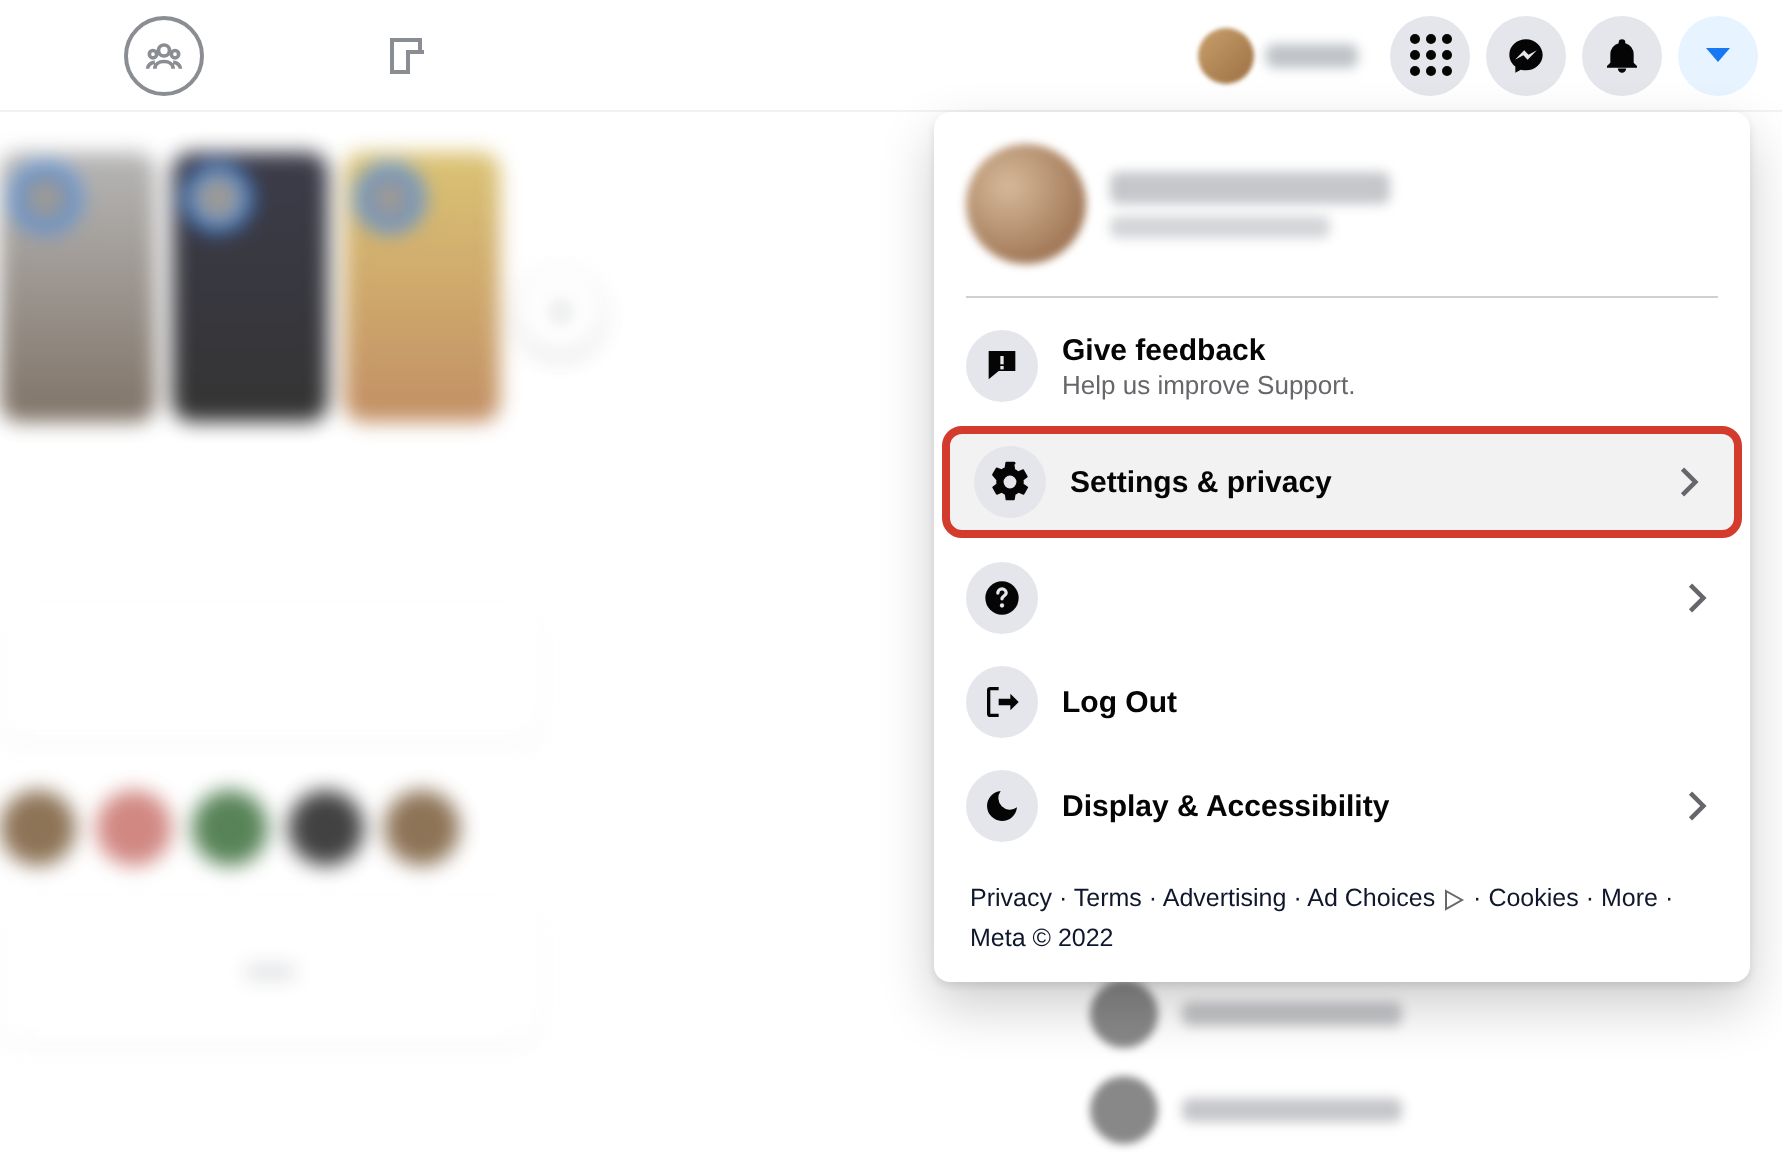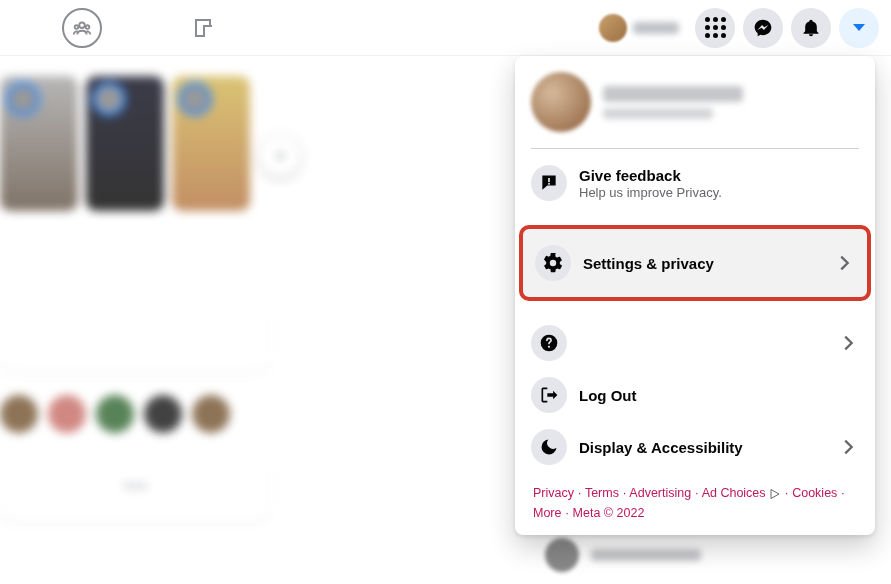--- a/index.html
+++ b/index.html
@@ -42,50 +42,50 @@
     .dots3 span{ width:4px; height:4px; border-radius:50%; background:#606770;}
 
     
     .right-users { position: absolute; left: 545px; top: 490px; display: flex; flex-direction: column; gap: 14px; }
     .user-row { display: flex; align-items: center; gap: 12px; }
     .user-row .av { width: 34px; height: 34px; border-radius: 50%; background: #888; filter: blur(2px); }
     .user-row .nm { width: 110px; height: 12px; background: #c5c6c9; border-radius: 4px; filter: blur(3px); }
 
     
     .dropdown {
-      position: absolute; top: 56px; right: 16px; width: 360px;
+      position: absolute; top: 56px; right: 16px; width: 408px;
       background: #fff; border-radius: 8px;
       box-shadow: 0 12px 28px rgba(0,0,0,0.2), 0 2px 4px rgba(0,0,0,0.1);
       padding: 8px 8px 12px 8px;
     }
     .profile-row { display: flex; align-items: center; gap: 12px; padding: 8px; border-radius: 8px; cursor: pointer; }
     .profile-avatar { width: 60px; height: 60px; border-radius: 50%; background: radial-gradient(circle at 35% 35%, #d6b999, #8d5f3e); filter: blur(2px); }
     .profile-text .n { width: 140px; height: 16px; background: #c4c6c9; border-radius: 4px; filter: blur(3px); }
     .profile-text .s { width: 110px; height: 11px; background: #d2d4d7; border-radius: 4px; margin-top: 6px; filter: blur(3px); }
 
     .divider { height: 1px; background: #ced0d4; margin: 8px; }
 
     .menu-item {
       display: flex; align-items: center; gap: 12px; padding: 8px;
       border-radius: 8px; cursor: pointer;
     }
     .menu-item.highlight {
       background: #f2f2f2; border: 4px solid #d33b2c; border-radius: 10px;
-      margin: 16px -4px; padding: 16px 12px;
+      margin: 4px -4px; padding: 6px 12px;
     }
     .menu-icon {
       width: 36px; height: 36px; border-radius: 50%; background: #e4e6eb;
       display: flex; align-items: center; justify-content: center; flex-shrink: 0;
     }
     .menu-label { font-size: 15px; font-weight: 600; color: #050505; }
     .menu-sub { font-size: 13px; color: #65676b; margin-top: 1px; }
     .menu-main { display: flex; flex-direction: column; flex: 1; }
     .chev-right { margin-left: auto; color: #65676b; }
 
-    .footer-links { padding: 10px 10px 0 10px; font-size: 12.5px; color: #be185d; line-height: 1.6; }
+    .footer-links { padding: 10px 10px 0 10px; font-size: 12.5px; color: #0f172a; line-height: 1.6; }
     .footer-links span { }
     .footer-links .sep::before { content: " · "; }
 
     
     svg { display: block; }
   </style>
 </head>
 <body>
 
 <div class="topbar">
@@ -200,21 +200,21 @@
   <div class="menu-item">
     <div class="menu-icon">
       <svg width="20" height="20" viewBox="0 0 24 24" fill="#050505">
           <path d="M4 3h16v12H10l-6 5V3z"></path>
           <rect x="11" y="6" width="2" height="5" fill="#e4e6eb"></rect>
           <rect x="11" y="12" width="2" height="2" fill="#e4e6eb"></rect>
         </svg>
     </div>
     <div class="menu-main">
       <div class="menu-label">Give feedback</div>
-      <div class="menu-sub">Help us improve Privacy.</div>
+      <div class="menu-sub">Help us improve Support.</div>
     </div>
   </div>
 
   <div class="menu-item highlight">
     <div class="menu-icon">
       <svg width="22" height="22" viewBox="0 0 24 24" fill="#050505">
           <path d="M19.4 13a7.5 7.5 0 0 0 .1-1 7.5 7.5 0 0 0-.1-1l2.1-1.6a.5.5 0 0 0 .1-.6l-2-3.5a.5.5 0 0 0-.6-.2l-2.5 1a7.3 7.3 0 0 0-1.7-1l-.4-2.6A.5.5 0 0 0 14 1h-4a.5.5 0 0 0-.5.4l-.4 2.7a7.3 7.3 0 0 0-1.7 1l-2.5-1a.5.5 0 0 0-.6.2l-2 3.5a.5.5 0 0 0 .1.6L4.6 11a7.5 7.5 0 0 0-.1 1 7.5 7.5 0 0 0 .1 1l-2.1 1.6a.5.5 0 0 0-.1.6l2 3.5a.5.5 0 0 0 .6.2l2.5-1a7.3 7.3 0 0 0 1.7 1l.4 2.6a.5.5 0 0 0 .5.5h4a.5.5 0 0 0 .5-.4l.4-2.7a7.3 7.3 0 0 0 1.7-1l2.5 1a.5.5 0 0 0 .6-.2l2-3.5a.5.5 0 0 0-.1-.6zM12 15.5A3.5 3.5 0 1 1 15.5 12 3.5 3.5 0 0 1 12 15.5z"></path>
         </svg>
     </div>
     <div class="menu-main">

